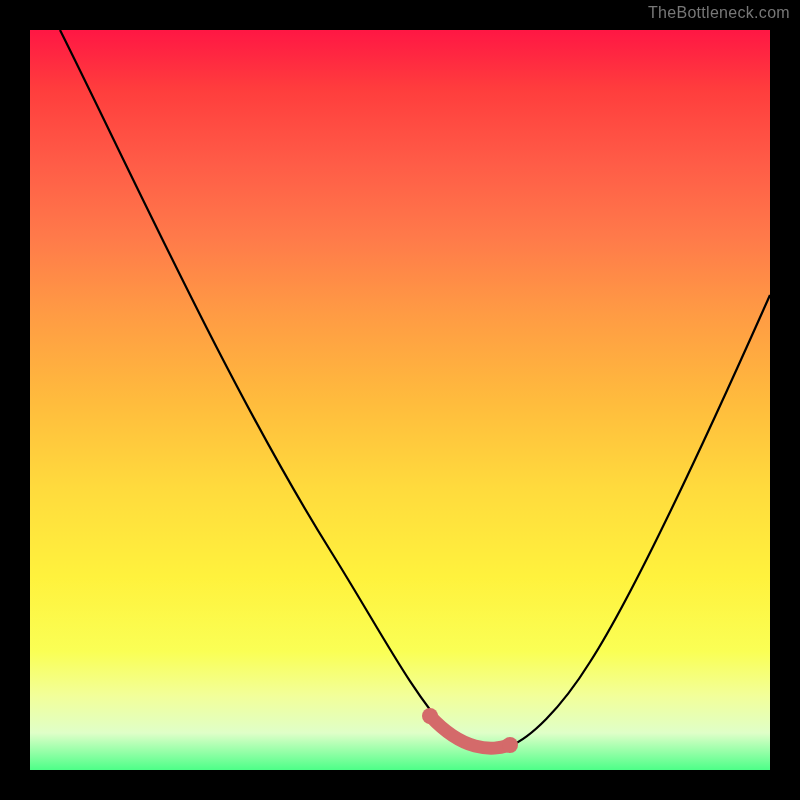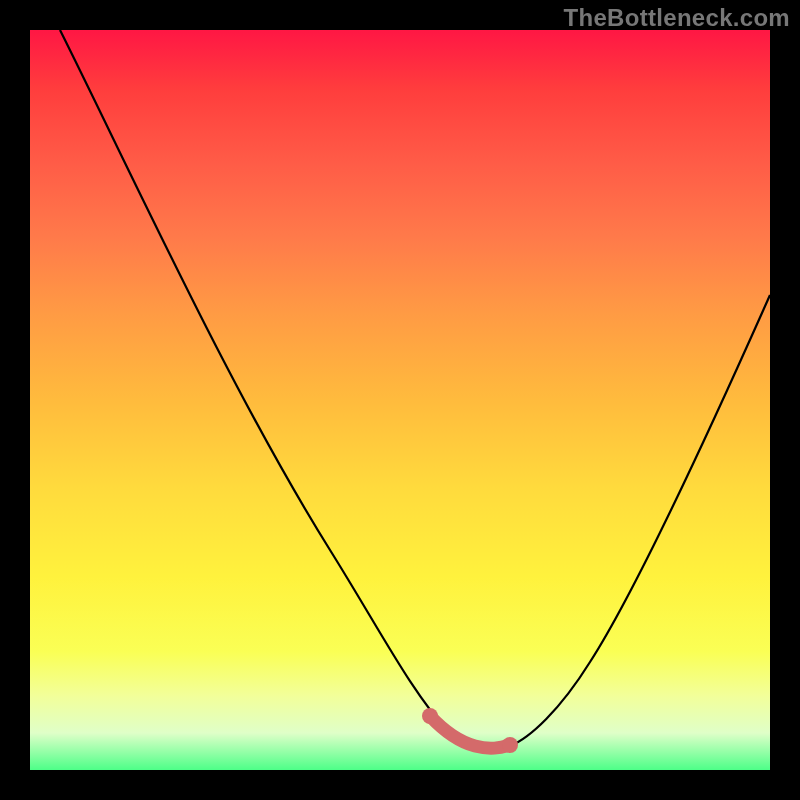--- a/index.html
+++ b/index.html
@@ -45,22 +45,22 @@
       #f2ff9a 90%,
       #dfffc8 95%,
       #4dff88 100%
     );
   }
   .watermark {
     position: absolute;
     top: 4px;
     right: 10px;
     color: #777;
-    font-size: 24px;
-    font-weight: 700;
+    font-size: 16px;
+    font-weight: 400;
     letter-spacing: 0.3px;
     z-index: 10;
   }
   svg.curve {
     position: absolute;
     inset: 0;
   }
   .curve path.main {
     fill: none;
     stroke: #000;

